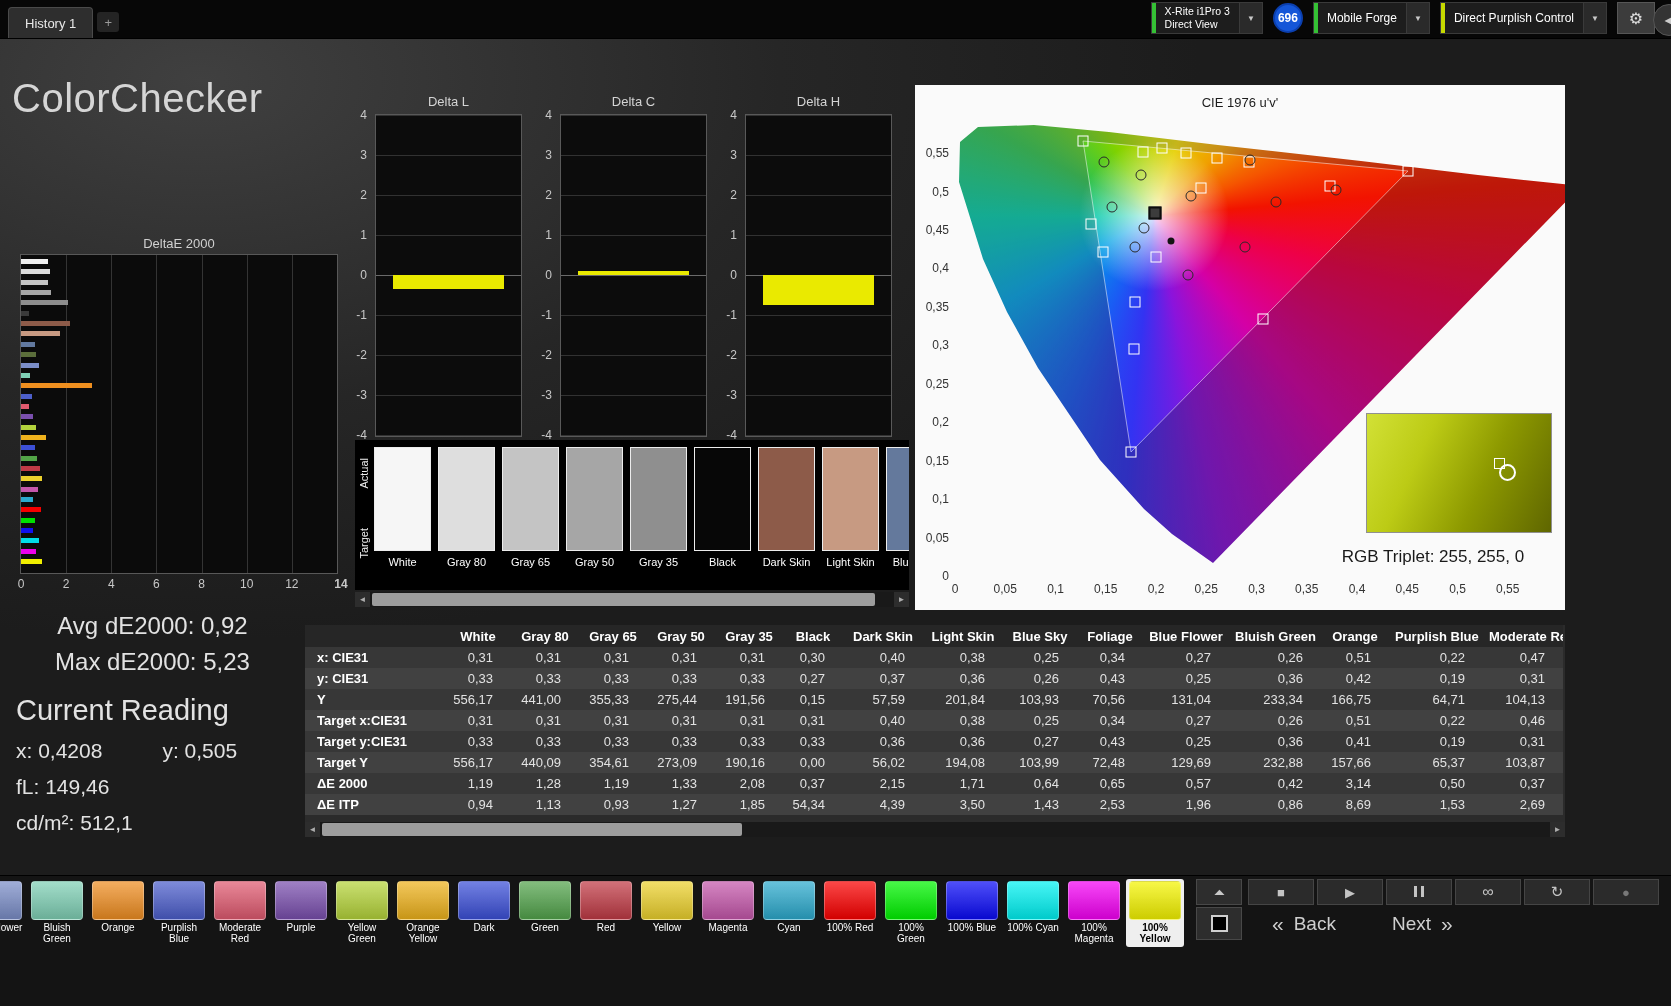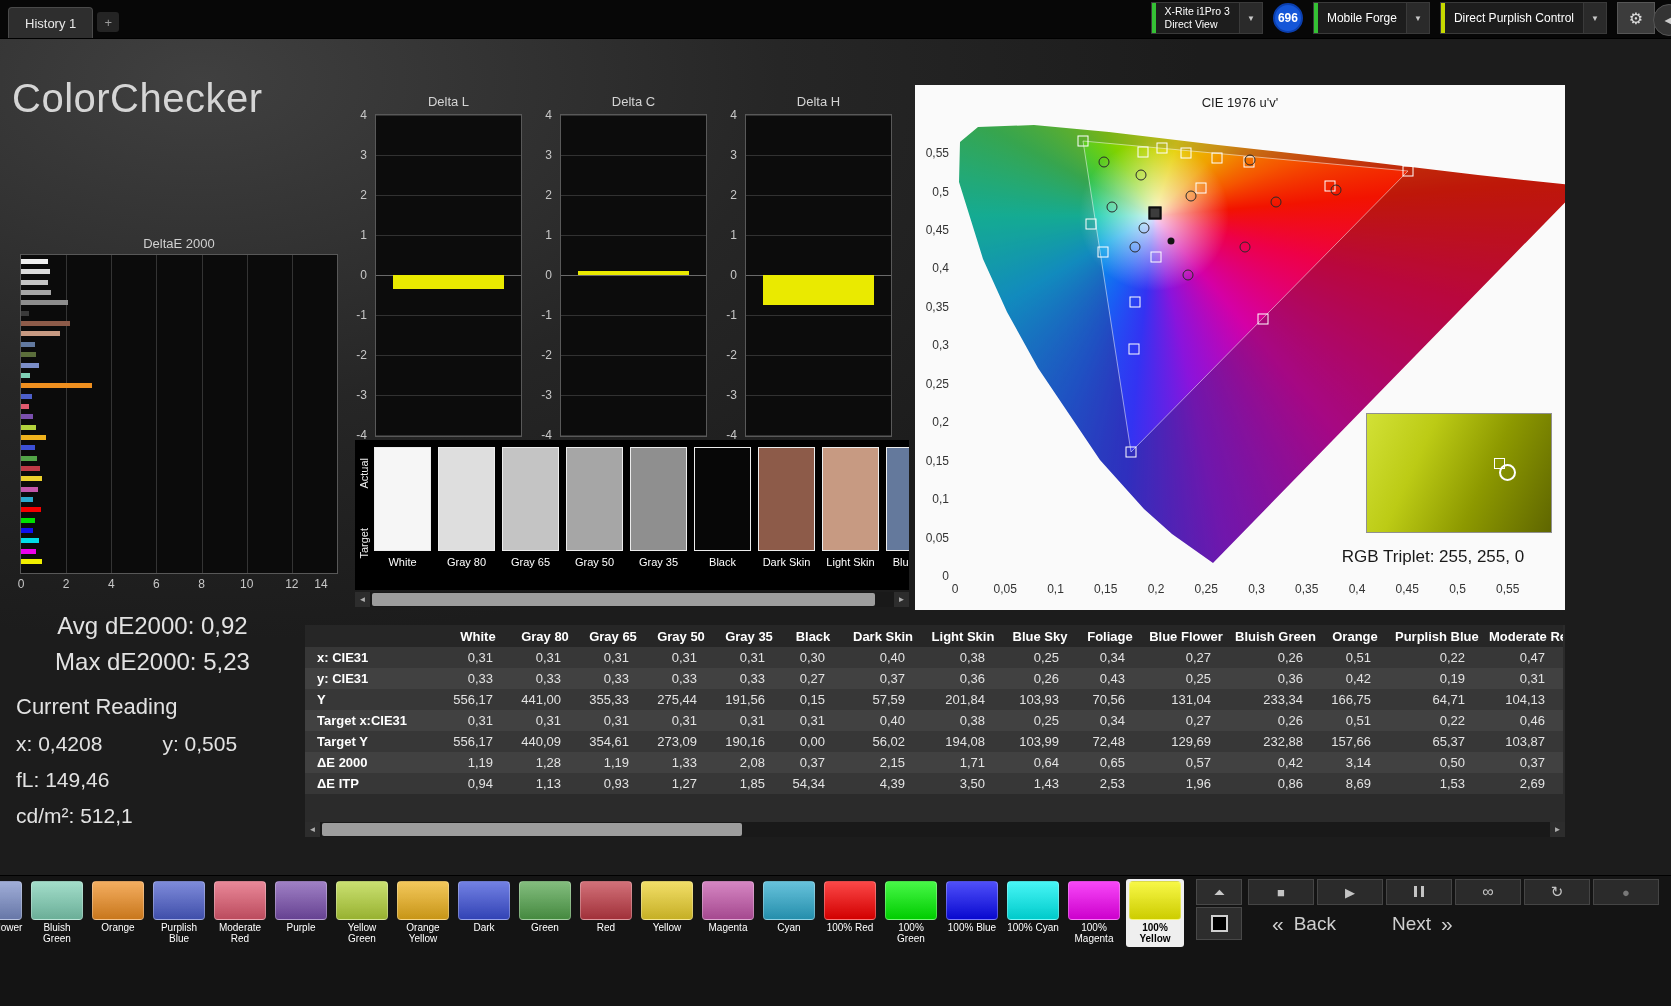--- a/index.html
+++ b/index.html
@@ -18,21 +18,21 @@
   .dd-label{padding:2px 9px;color:#fff;font-size:10.5px;line-height:13px;display:flex;flex-direction:column;justify-content:center;white-space:nowrap;}
   .dd-label.single{font-size:12px;}
   .dd-arrow{width:22px;border-left:1px solid #3a3a3a;background:#2a2a2a;color:#c8c8c8;font-size:8px;display:flex;align-items:center;justify-content:center;}
   .badge{width:30px;height:30px;border-radius:50%;background:#1456d8;border:2px solid #0b3fae;color:#fff;font-size:12px;font-weight:bold;display:flex;align-items:center;justify-content:center;box-sizing:border-box;}
   .gear-btn{width:36px;height:30px;background:#3c3c3c;border:1px solid #565656;color:#ddd;font-size:16px;display:flex;align-items:center;justify-content:center;}
   .edge-btn{position:absolute;right:-14px;top:4px;width:30px;height:30px;border-radius:50%;background:#343434;border:1px solid #555;color:#ccc;font-size:12px;display:flex;align-items:center;justify-content:center;}
   
   #title{position:absolute;left:12px;top:76px;font-size:40px;color:#d5d5d5;letter-spacing:.5px;}
   #readings-top{position:absolute;left:10px;top:608px;width:285px;text-align:center;color:#e2e2e2;font-size:24px;line-height:36px;}
   #readings-bottom{position:absolute;left:16px;top:694px;color:#e2e2e2;}
-  .r-head{font-size:22px;}
+  .r-head{font-size:29px;}
   .r-line{font-size:21px;margin-top:12px;}
   .r-line .sp{display:inline-block;width:60px;}
   
   #de-title{position:absolute;left:20px;top:236px;width:318px;text-align:center;font-size:13px;color:#d0d0d0;}
   #de-plot{position:absolute;left:20px;top:254px;width:316px;height:318px;background:#0b0b0b;border:1px solid #585858;overflow:hidden;}
   #de-xaxis{position:absolute;left:21px;top:577px;width:316px;height:14px;}
   .axis-x-label{position:absolute;transform:translateX(-50%);color:#c8c8c8;font-size:12px;}
   .grid-v{position:absolute;top:0;bottom:0;width:1px;background:#343434;}
   .de-bar{position:absolute;left:0;height:5px;}
   
@@ -194,21 +194,21 @@
     <div class="de-bar" style="top: 304.15px; width: 20.7657px; background: rgb(240, 238, 0);"></div>
   </div>
 <div id="de-xaxis">
     <div class="axis-x-label" style="left: 0px;">0</div>
     <div class="axis-x-label" style="left: 45.1429px;">2</div>
     <div class="axis-x-label" style="left: 90.2857px;">4</div>
     <div class="axis-x-label" style="left: 135.429px;">6</div>
     <div class="axis-x-label" style="left: 180.571px;">8</div>
     <div class="axis-x-label" style="left: 225.714px;">10</div>
     <div class="axis-x-label" style="left: 270.857px;">12</div>
-    <div class="axis-x-label" style="left: 300px;">14</div>
+    <div class="axis-x-label" style="left: 320px; font-weight: bold;">14</div>
   </div>
 
 <div class="dchart pos-dl">
   <div class="d-title">Delta L</div>
   <div class="d-plot">
       <div class="grid-h" style="top: 0px;"></div>
       <div class="grid-h" style="top: 40px;"></div>
       <div class="grid-h" style="top: 80px;"></div>
       <div class="grid-h" style="top: 120px;"></div>
       <div class="grid-h zero" style="top: 160px;"></div>
@@ -514,20 +514,38 @@
           <td>0,38</td>
           <td>0,25</td>
           <td>0,34</td>
           <td>0,27</td>
           <td>0,26</td>
           <td>0,51</td>
           <td>0,22</td>
           <td>0,46</td>
         </tr>
         <tr>
+          <th>Target y:CIE31</th>
+          <td>0,33</td>
+          <td>0,33</td>
+          <td>0,33</td>
+          <td>0,33</td>
+          <td>0,33</td>
+          <td>0,33</td>
+          <td>0,36</td>
+          <td>0,36</td>
+          <td>0,27</td>
+          <td>0,43</td>
+          <td>0,25</td>
+          <td>0,36</td>
+          <td>0,41</td>
+          <td>0,19</td>
+          <td>0,31</td>
+        </tr>
+        <tr>
           <th>Target Y</th>
           <td>556,17</td>
           <td>440,09</td>
           <td>354,61</td>
           <td>273,09</td>
           <td>190,16</td>
           <td>0,00</td>
           <td>56,02</td>
           <td>194,08</td>
           <td>103,99</td>

